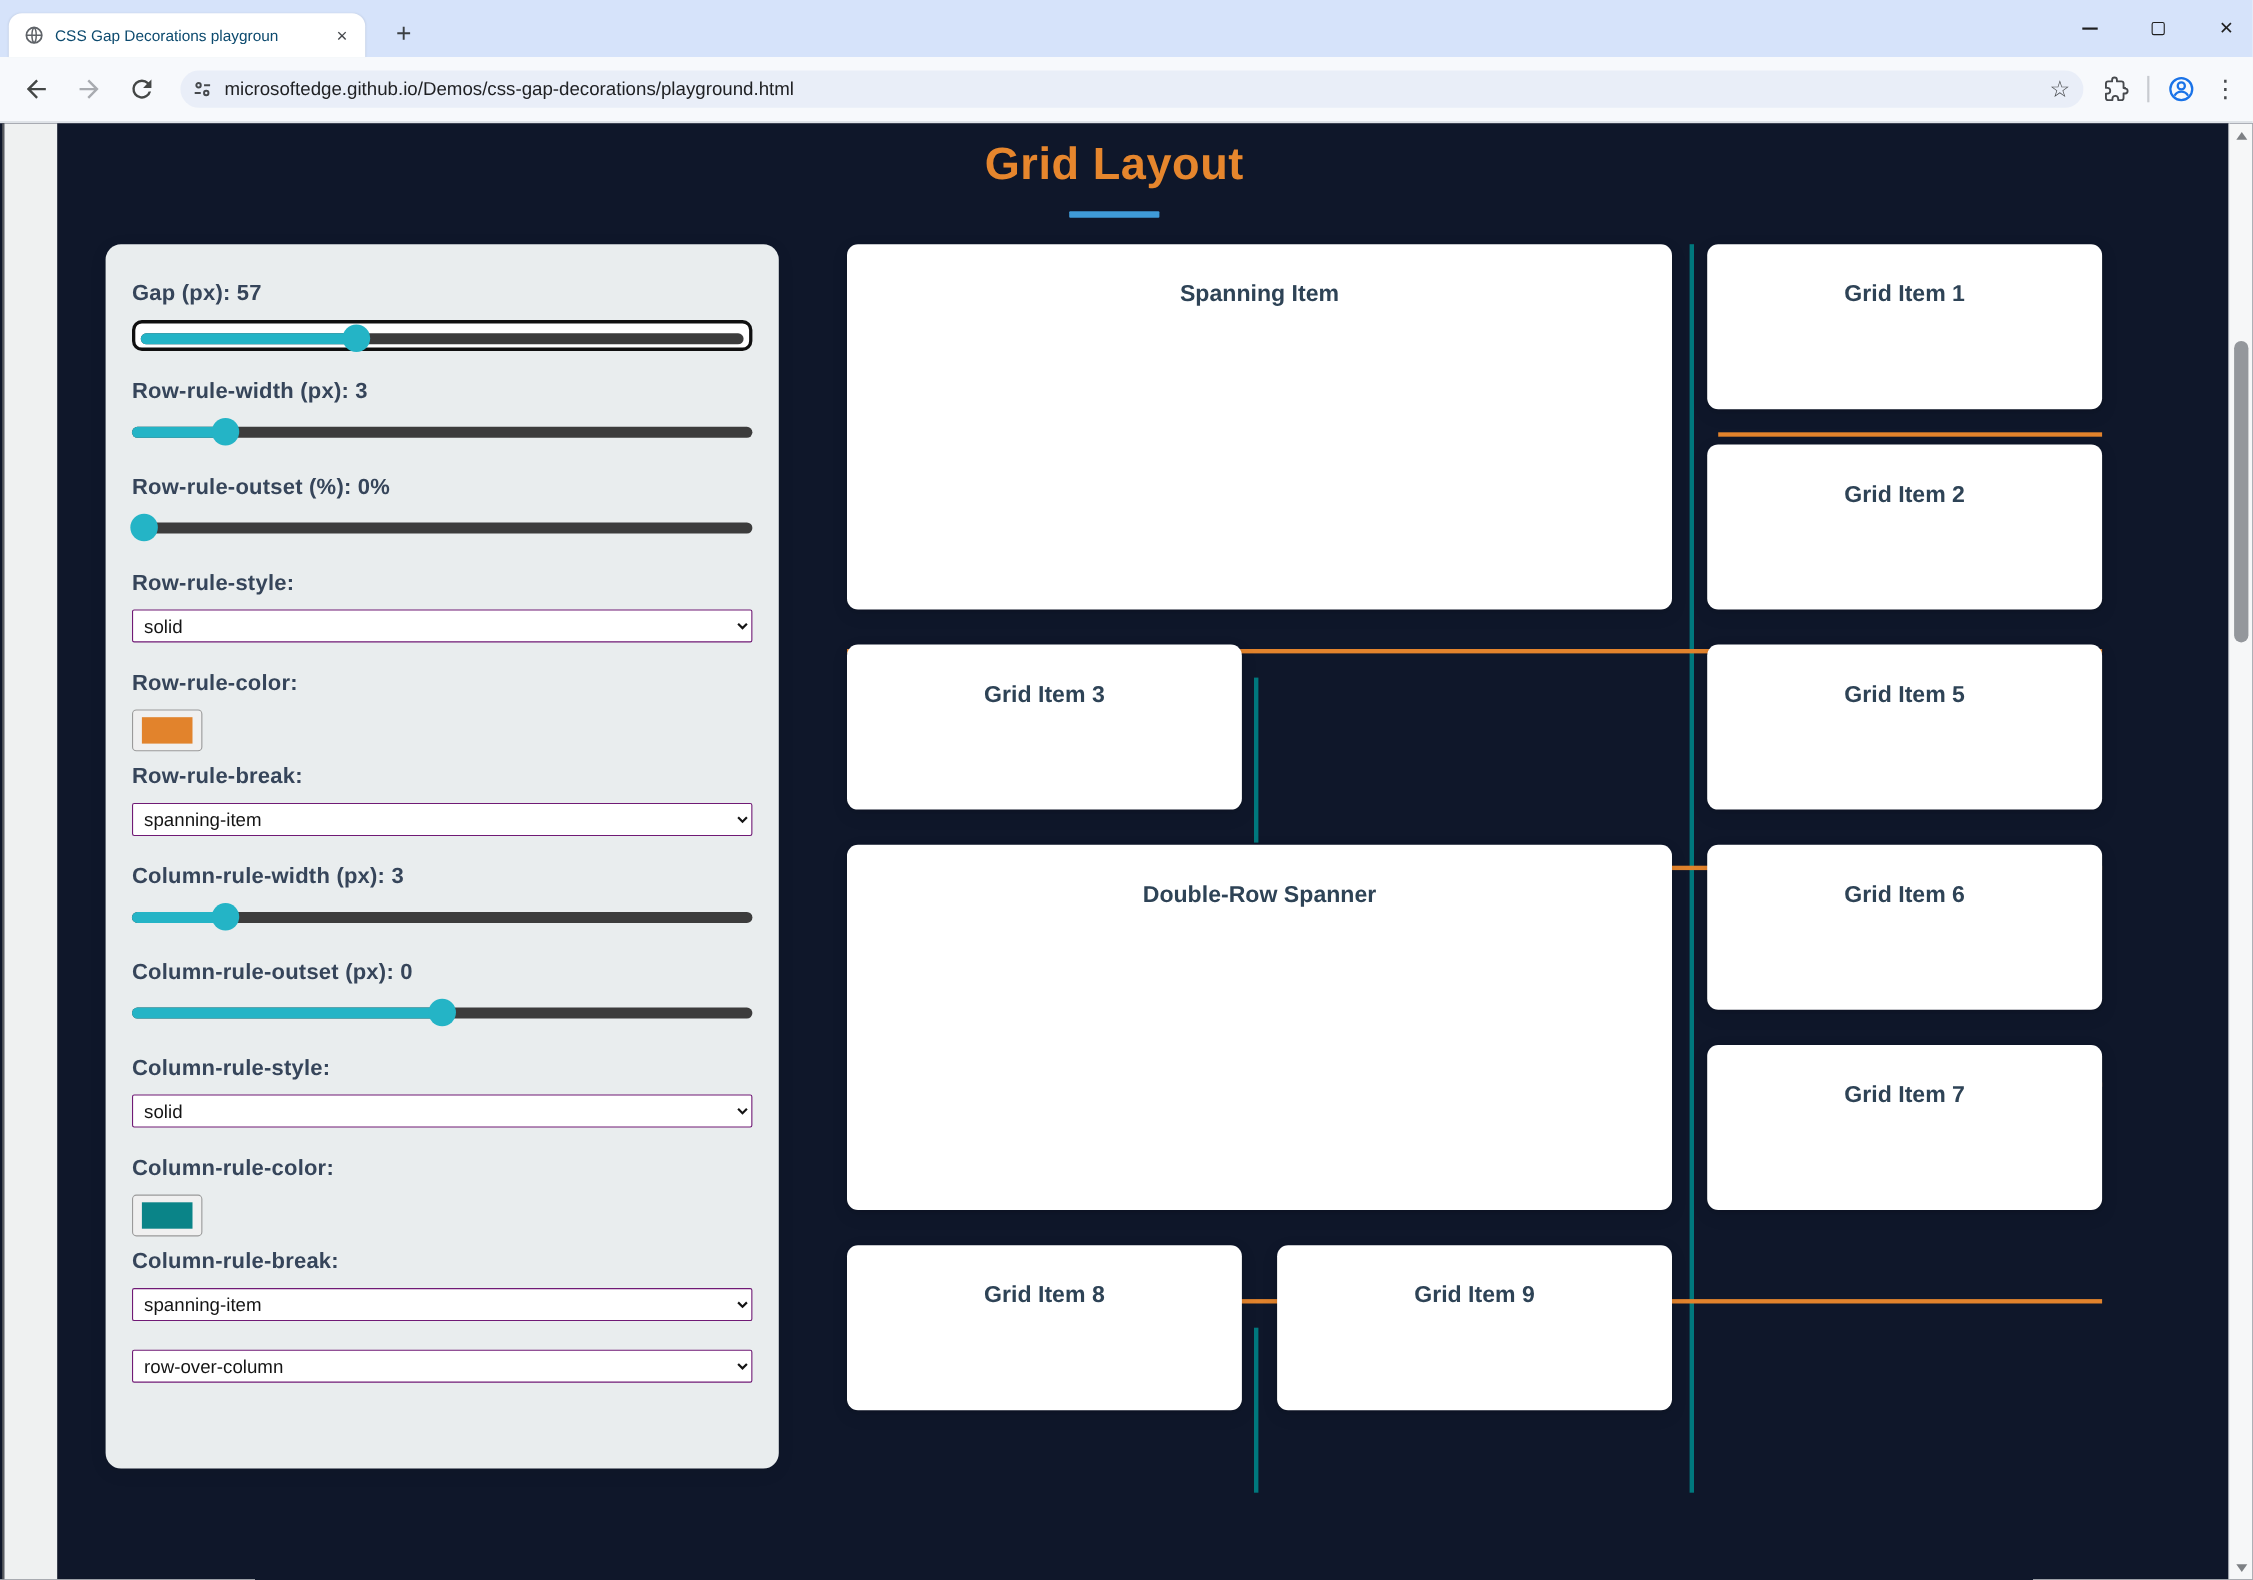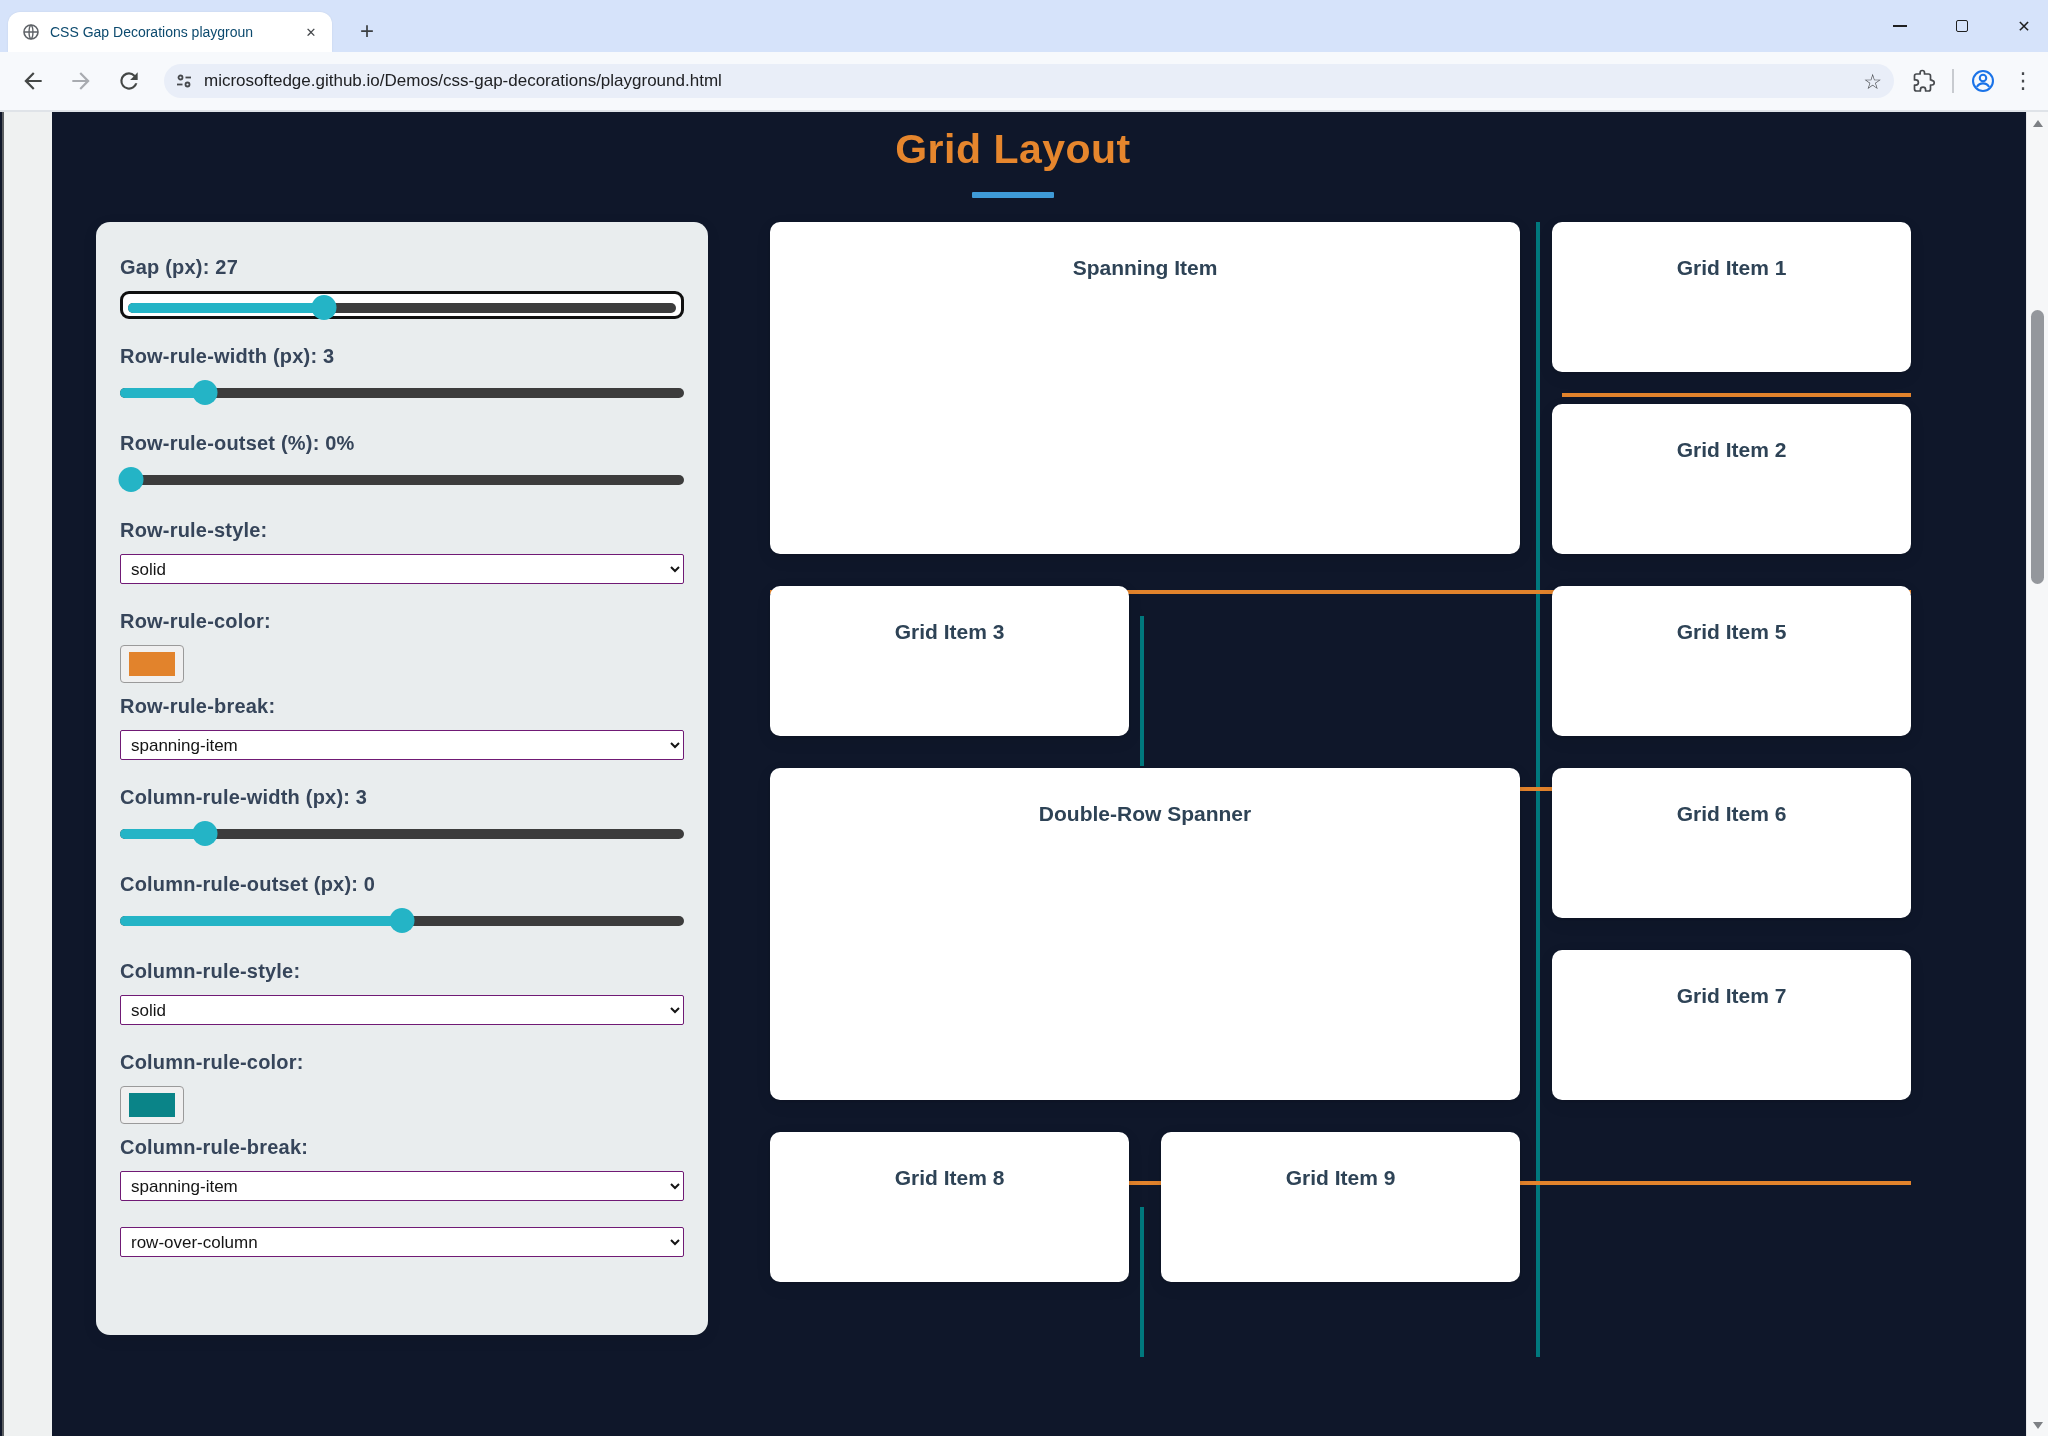--- a/index.html
+++ b/index.html
@@ -165,21 +165,21 @@
 <div class="content">
   <div class="edge-line"></div>
   <div class="edge-band"></div>
 
   <h1 class="page-title">Grid Layout</h1>
   <div class="title-underline"></div>
 
   <aside class="panel">
 
     <div class="group">
-      <div class="ctl-label">Gap (px): 27</div>
+      <div class="ctl-label">Gap (px): 57</div>
       <div class="slider-row focusring">
         <div class="track">
           <div class="fill" style="width: 36%;"></div>
         </div>
         <div class="thumb" style="left: 36%;"></div>
       </div>
     </div>
 
     <div class="group">
       <div class="ctl-label">Row-rule-width (px): 3</div>

